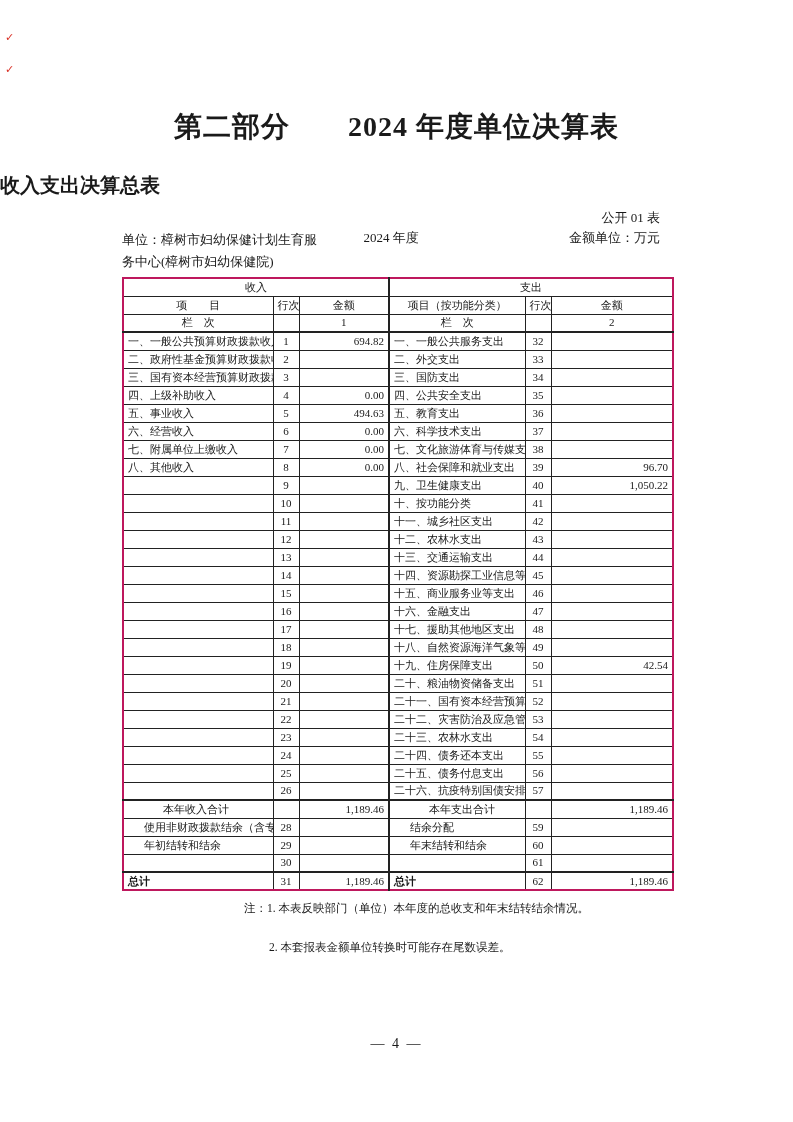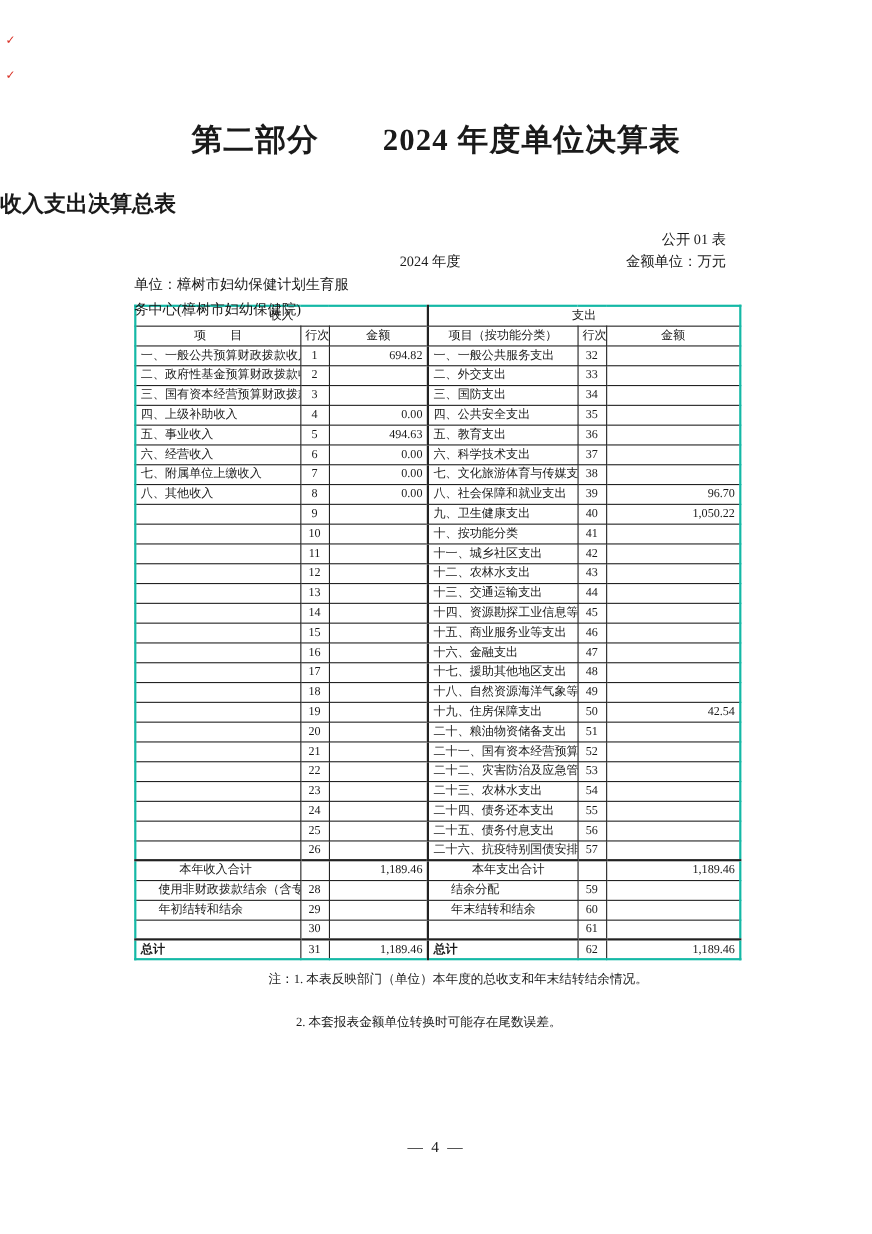--- a/index.html
+++ b/index.html
@@ -29,39 +29,39 @@
     text-align:left;
     font-size:20px; font-weight:bold;
   }
   .content { width:538px; margin-left:122px; }
   .public-no {
     margin-top:10px;
     text-align:right;
     font-size:13px;
   }
   .meta { position:relative; height:44px; margin-top:2px; font-size:13px; }
-  .unit-name { position:absolute; left:0; top:0; width:250px; line-height:1.7;margin-top:19px; }
+  .unit-name { position:absolute; left:0; top:0; width:250px; line-height:1.7; }
   .fiscal-year { position:absolute; left:0; right:0; top:0; text-align:center; }
   .amount-unit { position:absolute; right:0; top:0; }
   table.acct {
     margin-top:4px;
     width:550px;
     border-collapse:collapse;
     table-layout:fixed;
     font-size:11px;
   }
   table.acct th, table.acct td {
     border:1px solid #222;
     height:18px;
     line-height:13px;
     padding:1px 4px;
     font-weight:normal;
     overflow:hidden; white-space:nowrap;
   }
-  table.acct { border:2px solid #14b8a6; }
+  table.acct { border:2px solid #be185d; }
   table.acct th { text-align:center; }
   td.c-item { text-align:left; padding-left:6px; }
   td.c-num  { text-align:center; }
   td.c-amt  { text-align:right; padding-right:5px; }
   .mid { border-left-width:2px !important; }
   tr.lanci-row th { border-bottom-width:2px; }
   tr.subtotal td { border-top-width:2px;padding-left:39px; }
   tr.total td { border-top-width:2px; }
   tr.total td.c-item { text-align:left; font-weight:bold; padding-left:4px; }
   tr.indent td.c-item { padding-left:20px; }
@@ -109,20 +109,28 @@
           <th colspan="3" class="mid">支出</th>
         </tr>
         <tr>
           <th>项　　目</th>
           <th>行次</th>
           <th>金额</th>
           <th class="mid">项目（按功能分类）</th>
           <th>行次</th>
           <th>金额</th>
         </tr>
+        <tr class="lanci-row">
+          <th>栏　次</th>
+          <th></th>
+          <th>1</th>
+          <th class="mid">栏　次</th>
+          <th></th>
+          <th>2</th>
+        </tr>
       </thead>
       <tbody>
           <tr>
     <td class="c-item">一、一般公共预算财政拨款收入</td>
     <td class="c-num">1</td>
     <td class="c-amt">694.82</td>
     <td class="c-item mid">一、一般公共服务支出</td>
     <td class="c-num">32</td>
     <td class="c-amt"></td>
   </tr>

